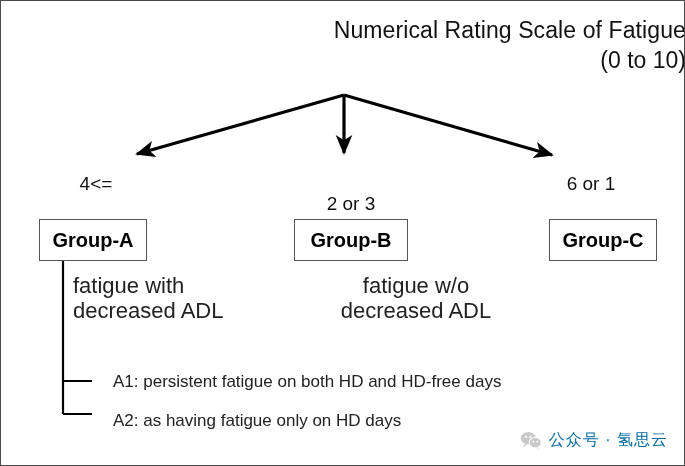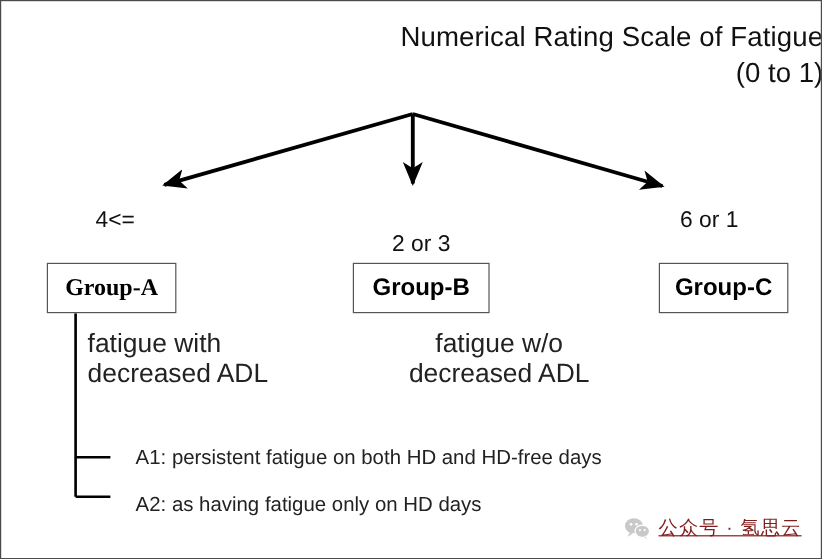--- a/index.html
+++ b/index.html
@@ -65,21 +65,21 @@
     background: #ffffff;
     box-sizing: border-box;
     display: flex;
     align-items: center;
     justify-content: center;
     font-size: 20px;
     font-weight: bold;
     color: #000000;
     height: 42px;
   }
-  #box-group-a { left: 38px;  top: 218px; width: 108px; font-family: Liberation Serif, serif; }
+  #box-group-a { left: 38px;  top: 218px; width: 108px; }
   #box-group-b { left: 293px; top: 218px; width: 114px; }
   #box-group-c { left: 548px; top: 218px; width: 108px; }
 
   
   .group-desc {
     position: absolute;
     font-size: 22px;
     line-height: 25px;
     color: #222222;
     white-space: pre-line;
@@ -104,31 +104,31 @@
     right: 16px;
     bottom: 14px;
     display: flex;
     align-items: center;
     gap: 7px;
     color: #c9c9c9;
     font-size: 16px;
     letter-spacing: 1px;
     user-select: none;
   }
-  #watermark .wm-text { color: #7f1d1d; text-decoration: underline; }
+  #watermark .wm-text { color: #0369a1; }
   #wechat-icon { display: block; }
 </style>
 </head>
 <body>
 
 <div id="figure">
 
   <div class="title-block">
     <div class="title-line1">Numerical Rating Scale of Fatigue</div>
-    <div class="title-line2">(0 to 1)</div>
+    <div class="title-line2">(0 to 10)</div>
   </div>
 
   <svg id="connectors" viewBox="0 0 685 466" xmlns="http://www.w3.org/2000/svg">
     <defs>
       <marker id="arrowhead" markerWidth="7" markerHeight="7" refX="5.6" refY="3" orient="auto" markerUnits="strokeWidth">
         <path d="M0,0.4 L6.2,3 L0,5.6 L1.6,3 Z" fill="#000000"></path>
       </marker>
     </defs>
 
     <line x1="343" y1="94" x2="136" y2="153" stroke="#000000" stroke-width="3.2" marker-end="url(#arrowhead)"></line>

